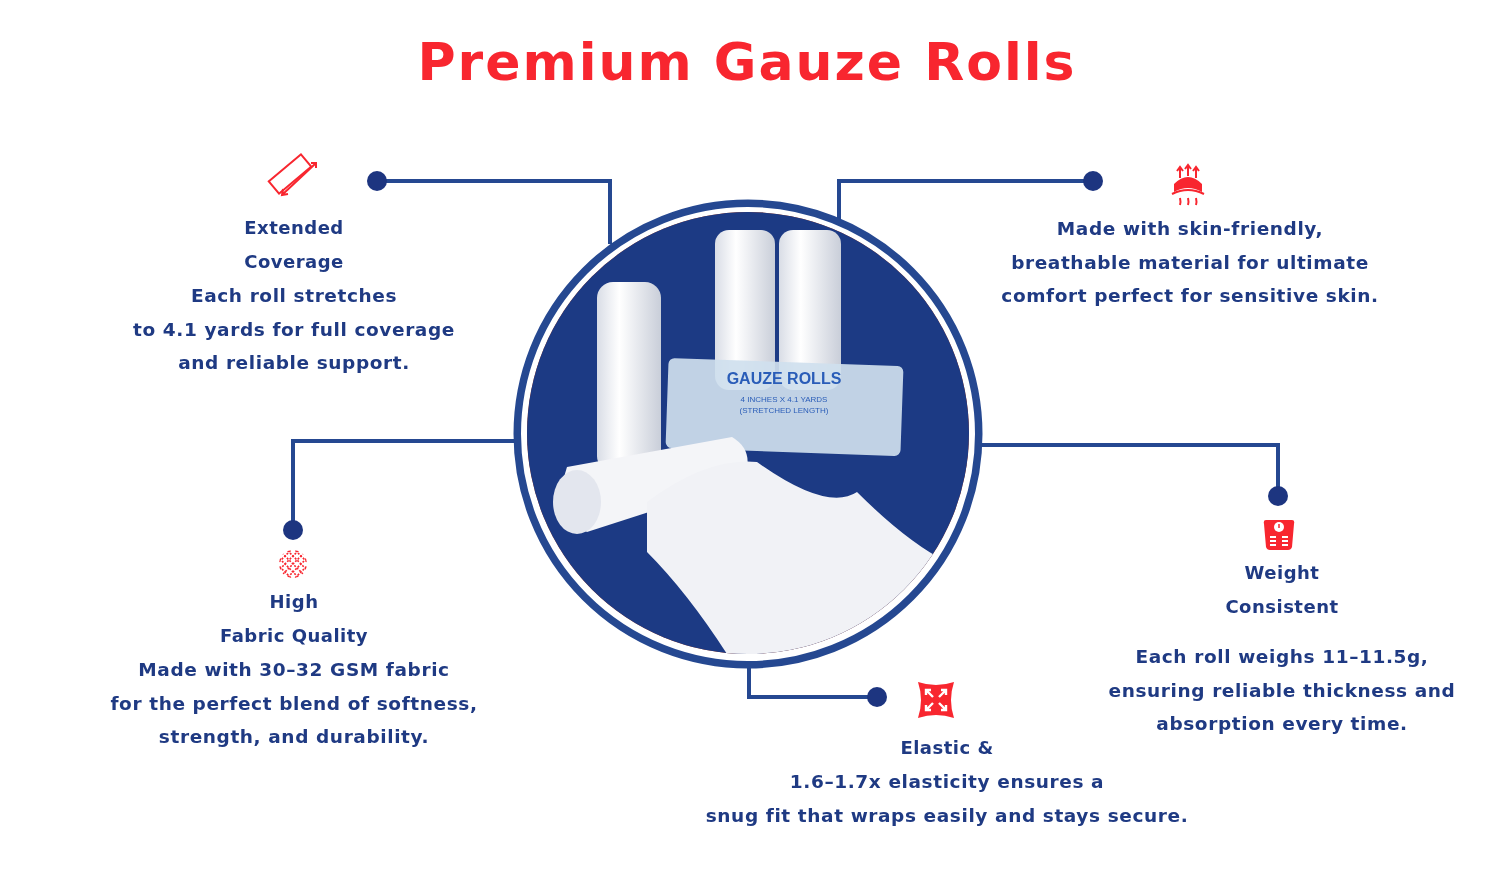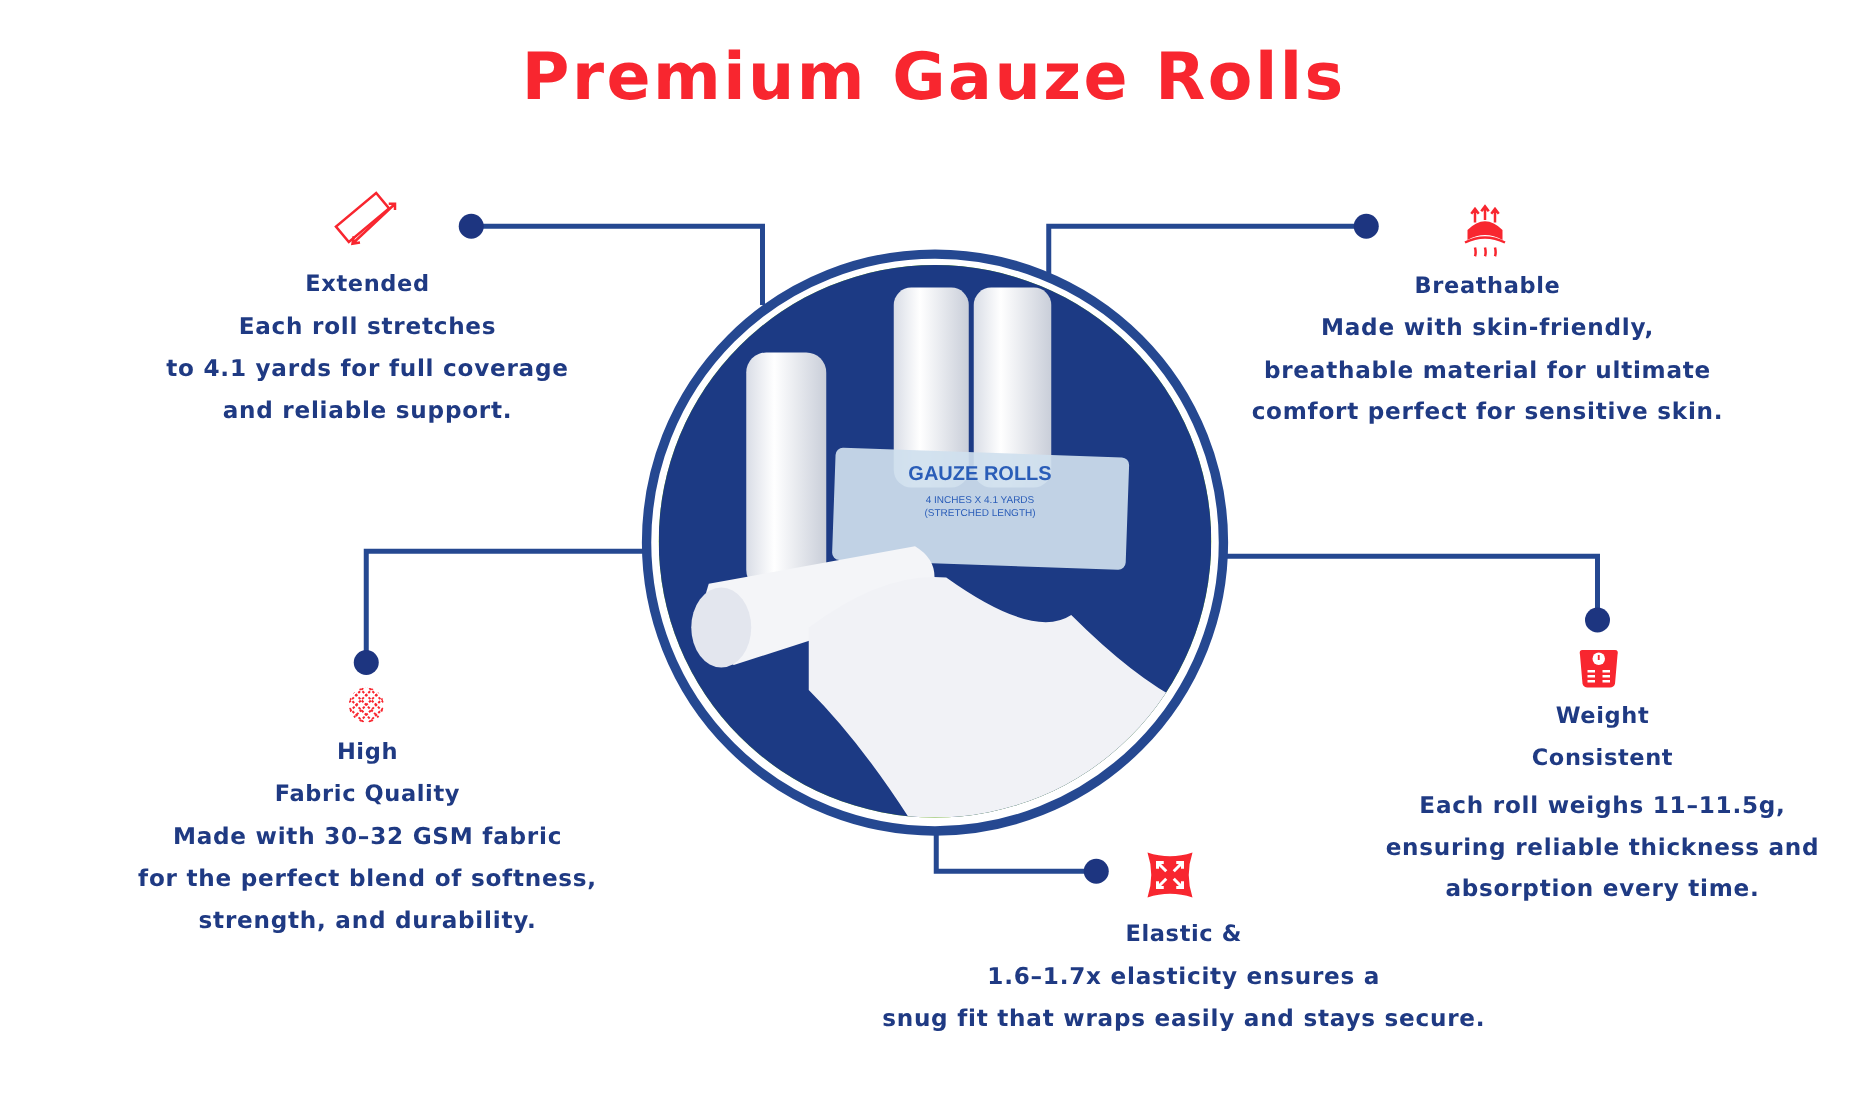--- a/index.html
+++ b/index.html
@@ -2,21 +2,21 @@
 <html><head>
 <meta charset="utf-8">
 <style>
   html, body { margin:0; padding:0; background:#ffffff; }
   body { width:1494px; height:894px; position:relative; overflow:hidden;
          font-family:"DejaVu Sans", sans-serif; }
   .title { position:absolute; left:0; top:14px; width:1494px; text-align:center;
            font-size:52px; font-weight:bold; color:#f8262f; letter-spacing:2px; line-height:96px; }
   svg.lines { position:absolute; left:0; top:0; }
   .photo { position:absolute; left:527px; top:212px; width:442px; height:442px;
-           border-radius:50%; overflow:hidden; background:#84cc16; }
+           border-radius:50%; overflow:hidden; background:#c2410c; }
   .feature { position:absolute; text-align:center; color:#1f3a83; font-weight:bold; }
   .feature .h { font-size:18px; line-height:34px; letter-spacing:0.5px; }
   .feature .d { font-size:18.5px; line-height:33.5px; letter-spacing:0.6px; white-space:pre-line; }
   .icon { position:absolute; }
 </style>
 </head>
 <body>
 
 <div class="title">Premium Gauze Rolls</div>
 
@@ -68,36 +68,36 @@
 </div>
 
 <svg class="icon" style="left:263px;top:152px" width="58" height="54" viewBox="0 0 58 54">
   <g fill="none" stroke="#f8262f" stroke-width="2">
     <rect x="6" y="14" width="42" height="16" transform="rotate(-40 27 22)"></rect>
     <path d="M20 42 L52 12 M48 11 L53 11 L53 16 M20 37 L19 43 L25 42"></path>
   </g>
 </svg>
 <div class="feature" style="left:94px;top:211px;width:400px">
   <div class="h">Extended</div>
+  <div class="h">Coverage</div>
   <div class="d">Each roll stretches
 to 4.1 yards for full coverage
 and reliable support.</div>
 </div>
 
 <svg class="icon" style="left:1168px;top:162px" width="40" height="44" viewBox="0 0 40 44">
   <g fill="#f8262f">
     <path d="M6 22 Q20 8 34 22 L34 30 Q20 22 6 30 Z"></path>
   </g>
   <g fill="none" stroke="#f8262f" stroke-width="2">
     <path d="M12 16 L12 6 M9 9 L12 5 L15 9 M20 14 L20 4 M17 7 L20 3 L23 7 M28 16 L28 6 M25 9 L28 5 L31 9"></path>
     <path d="M4 32 Q20 24 36 32 M12 36 Q13 40 12 43 M20 36 Q21 40 20 43 M28 36 Q29 40 28 43"></path>
   </g>
 </svg>
 <div class="feature" style="left:990px;top:212px;width:400px">
-  <div class="h">Breathable</div>
   <div class="d">Made with skin-friendly,
 breathable material for ultimate
 comfort perfect for sensitive skin.</div>
 </div>
 
 <svg class="icon" style="left:277px;top:548px" width="32" height="32" viewBox="0 0 32 32">
   <defs>
       <clipPath id="cc">
         <circle cx="16" cy="16" r="14"></circle>
       </clipPath>
@@ -119,21 +119,21 @@
   <path d="M5 4 L31 4 Q34 4 33 8 L31 31 Q30 34 27 34 L9 34 Q6 34 5 31 L3 8 Q2 4 5 4 Z" fill="#f8262f"></path>
   <circle cx="18" cy="11" r="5" fill="#ffffff"></circle>
   <line x1="18" y1="8" x2="18" y2="12" stroke="#f8262f" stroke-width="1.5"></line>
   <g stroke="#ffffff" stroke-width="2">
     <path d="M9 21 L15 21 M9 25 L15 25 M9 29 L15 29 M21 21 L27 21 M21 25 L27 25 M21 29 L27 29"></path>
   </g>
 </svg>
 <div class="feature" style="left:1082px;top:556px;width:400px">
   <div class="h">Weight</div>
   <div class="h">Consistent</div>
-  <div class="d" style="margin-top:4px">Each roll weighs 11–11.5g,
+  <div class="d" style="margin-top:16px">Each roll weighs 11–11.5g,
 ensuring reliable thickness and
 absorption every time.</div>
 </div>
 
 <svg class="icon" style="left:916px;top:680px" width="40" height="40" viewBox="0 0 40 40">
   <path d="M2 2 Q20 8 38 2 Q32 20 38 38 Q20 32 2 38 Q8 20 2 2 Z" fill="#f8262f"></path>
   <g stroke="#ffffff" stroke-width="2.4" fill="none">
     <path d="M17 17 L10 10 M10 15 L10 10 L15 10"></path>
     <path d="M23 17 L30 10 M25 10 L30 10 L30 15"></path>
     <path d="M17 23 L10 30 M10 25 L10 30 L15 30"></path>

